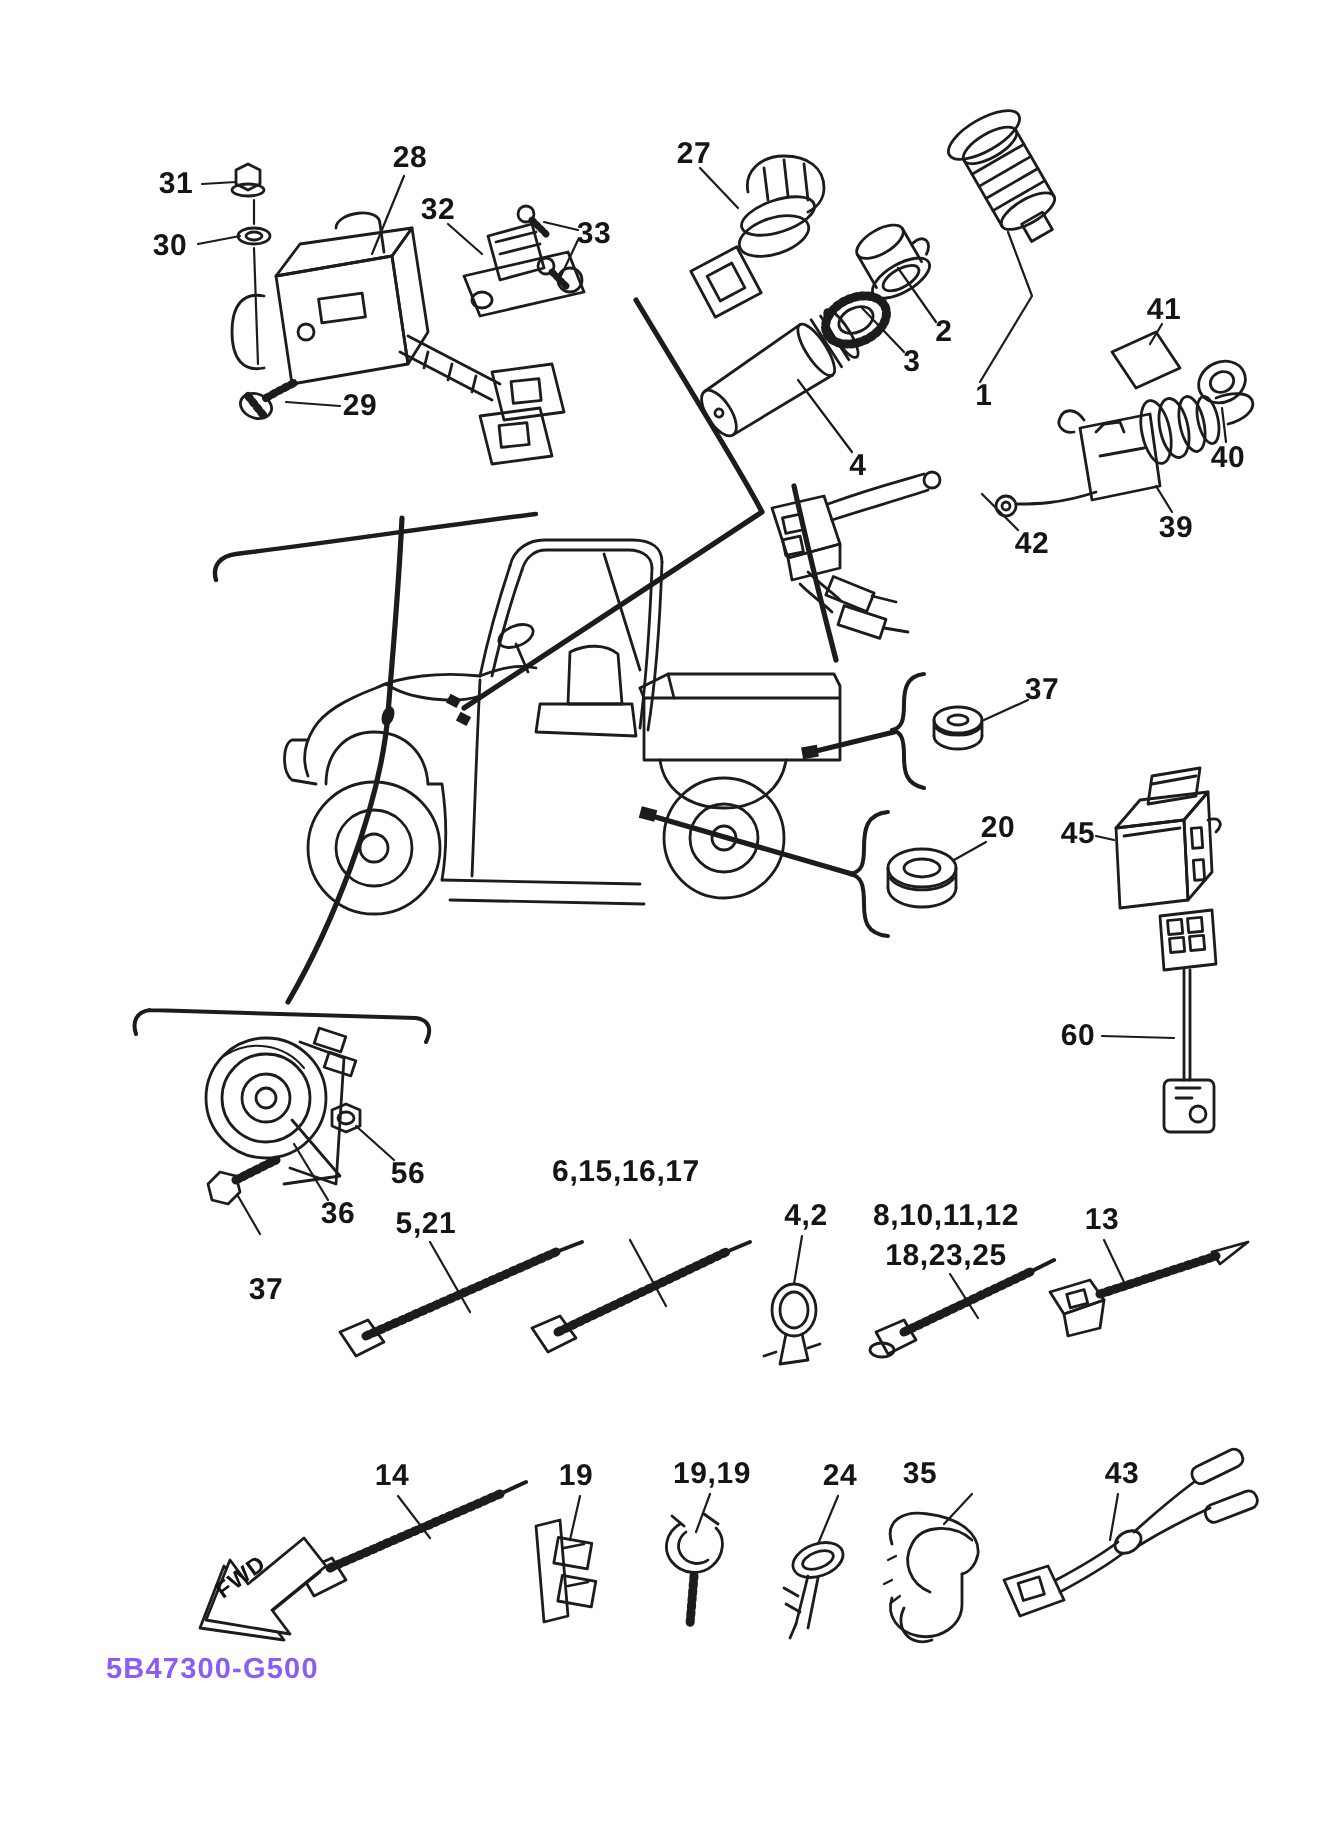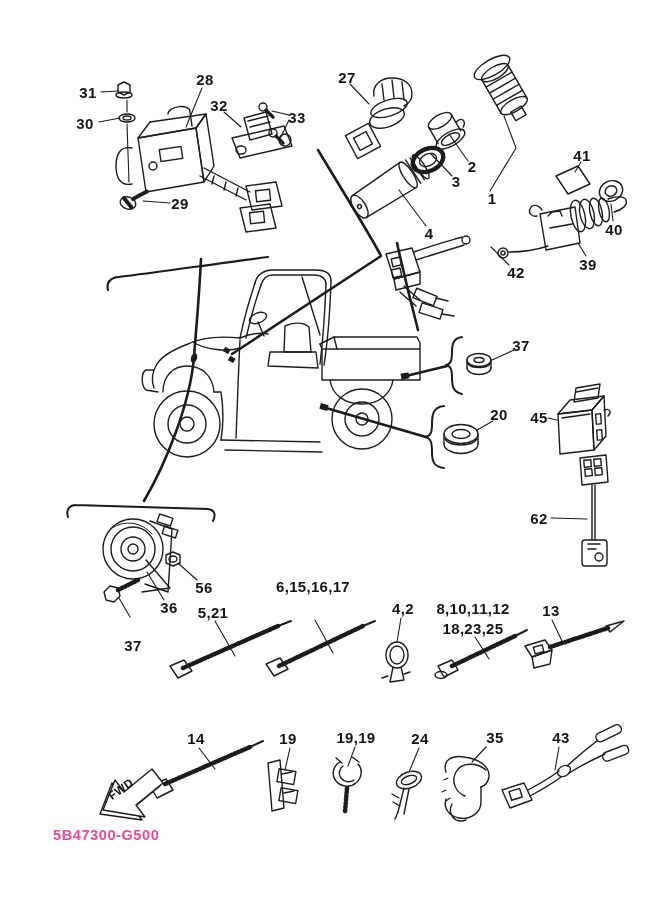--- a/index.html
+++ b/index.html
@@ -2,21 +2,21 @@
 <html><head>
 <meta charset="utf-8">
 <style>
   html,body{margin:0;padding:0;background:#ffffff;}
   #stage{position:relative;width:661px;height:913px;background:#ffffff;overflow:hidden;
          font-family:"Liberation Sans",sans-serif;}
   #art{position:absolute;left:0;top:0;}
   .callout{position:absolute;transform:translate(-50%,-50%);font:700 15px "Liberation Sans",sans-serif;
            color:#151515;white-space:nowrap;letter-spacing:.3px;}
   .footer-code{position:absolute;left:53px;top:827px;font:600 14.5px "Liberation Sans",sans-serif;
-           color:#ec4899;letter-spacing:.6px;}
+           color:#8b5cf6;letter-spacing:.6px;}
   .fwd-text{position:absolute;left:107px;top:783px;font:700 11.5px "Liberation Sans",sans-serif;
            color:#111;transform:rotate(-36deg);letter-spacing:.5px;}
 </style>
 </head>
 <body>
 
 <div id="stage">
 
 <svg id="art" width="661" height="913" viewBox="0 0 661 913" fill="none" stroke="#1c1c1c" stroke-width="1.4" stroke-linecap="round" stroke-linejoin="round">
 
@@ -357,32 +357,32 @@
   <div class="callout" style="left:456px;top:181px">3</div>
   <div class="callout" style="left:492px;top:198px">1</div>
   <div class="callout" style="left:429px;top:233px">4</div>
   <div class="callout" style="left:582px;top:155px">41</div>
   <div class="callout" style="left:614px;top:229px">40</div>
   <div class="callout" style="left:588px;top:264px">39</div>
   <div class="callout" style="left:516px;top:272px">42</div>
   <div class="callout" style="left:521px;top:345px">37</div>
   <div class="callout" style="left:499px;top:414px">20</div>
   <div class="callout" style="left:539px;top:417px">45</div>
-  <div class="callout" style="left:539px;top:518px">62</div>
+  <div class="callout" style="left:539px;top:518px">60</div>
   <div class="callout" style="left:169px;top:607px">36</div>
   <div class="callout" style="left:133px;top:645px">37</div>
   <div class="callout" style="left:204px;top:587px">56</div>
   <div class="callout" style="left:213px;top:612px">5,21</div>
   <div class="callout" style="left:313px;top:586px">6,15,16,17</div>
   <div class="callout" style="left:403px;top:608px">4,2</div>
   <div class="callout" style="left:473px;top:608px">8,10,11,12</div>
   <div class="callout" style="left:473px;top:628px">18,23,25</div>
   <div class="callout" style="left:551px;top:610px">13</div>
   <div class="callout" style="left:196px;top:738px">14</div>
   <div class="callout" style="left:288px;top:738px">19</div>
   <div class="callout" style="left:356px;top:737px">19,19</div>
   <div class="callout" style="left:420px;top:738px">24</div>
-  <div class="callout" style="left:495px;top:737px">35</div>
+  <div class="callout" style="left:460px;top:737px">35</div>
   <div class="callout" style="left:561px;top:737px">43</div>
 
   <div class="fwd-text">FWD</div>
   <div class="footer-code">5B47300-G500</div>
 </div>
 
 </body></html>

